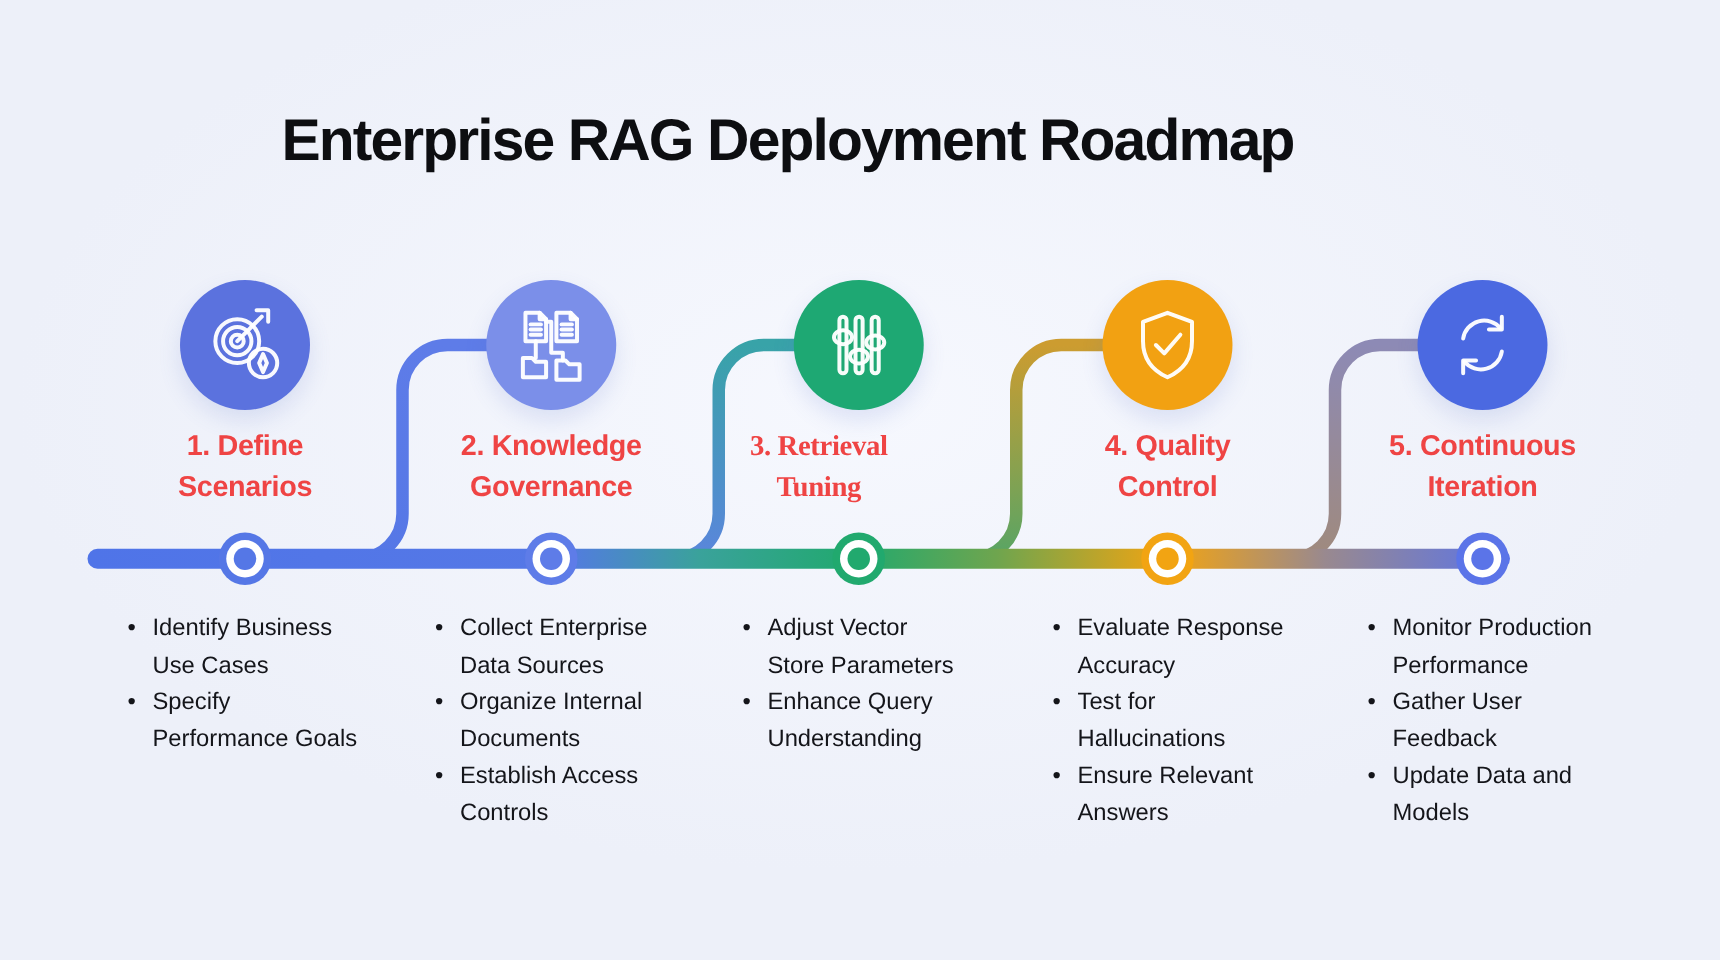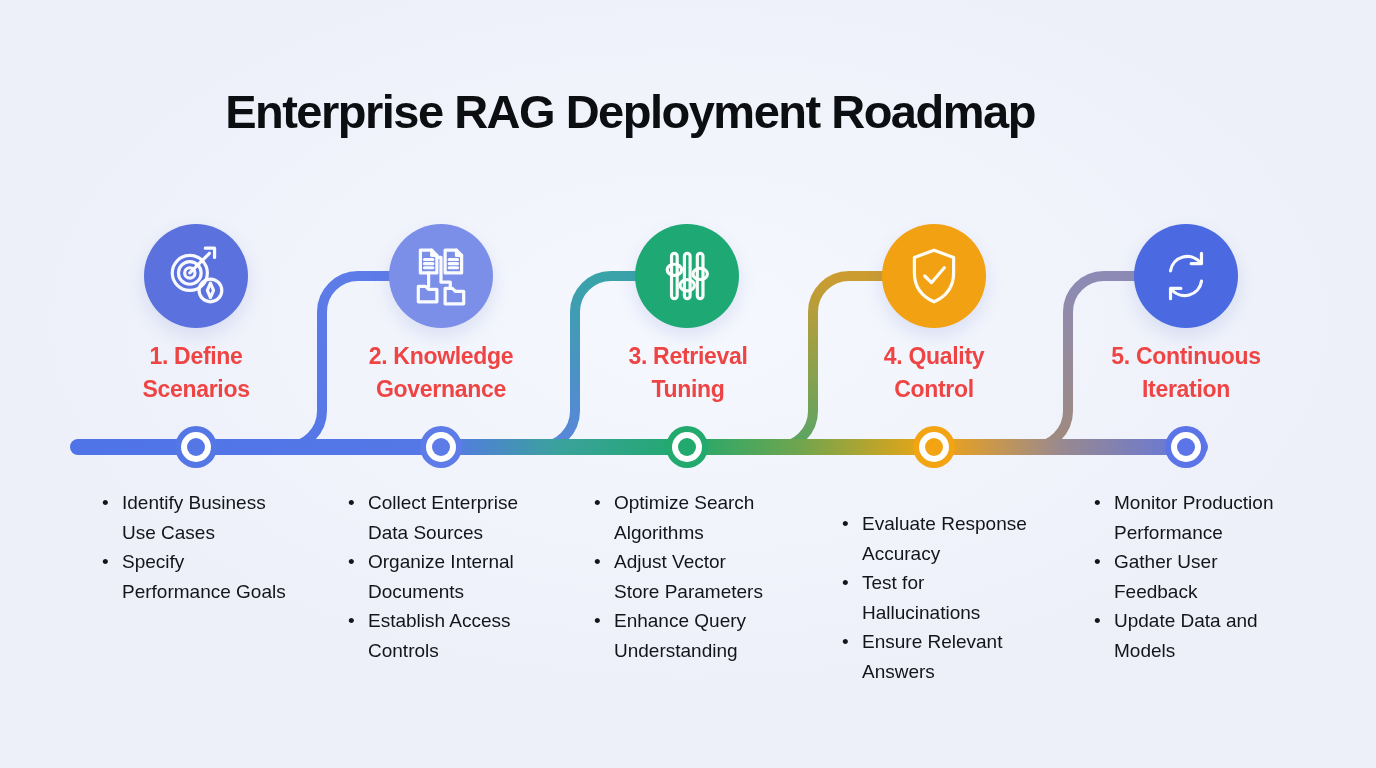--- a/index.html
+++ b/index.html
@@ -36,22 +36,22 @@
     position: absolute; top: 488px; width: 216px; z-index: 2;
     list-style: none; font-size: 19px; line-height: 29.5px; color: #14151a;
   }
   .bullet-list li { position: relative; padding-left: 22px; white-space: pre-line; }
   .bullet-list li::before {
     content: "\2022"; position: absolute; left: 2px; top: 0;
     font-size: 1em; color: #14151a;
   }
   
   .c1 { left: 144px; } .c2 { left: 389px; } .c3 { left: 635px; } .c4 { left: 882px; } .c5 { left: 1134px; }
-  .l1 { left: 86px; }  .l2 { left: 331px; text-align: center; } .l3 { left: 578px; } .l4 { left: 824px; } .l5 { left: 1076px; }
-  .b1 { left: 100px; } .b2 { left: 346px; } .b3 { left: 592px; } .b4 { left: 840px; margin-top: 21px; } .b5 { left: 1092px; }
+  .l1 { left: 86px; }  .l2 { left: 331px; text-align: center; } .l3 { left: 545px; font-family: Liberation Serif, serif; } .l4 { left: 824px; } .l5 { left: 1076px; }
+  .b1 { left: 100px; } .b2 { left: 346px; } .b3 { left: 592px; } .b4 { left: 840px; } .b5 { left: 1092px; }
 </style>
 </head>
 <body>
 
 <h1 class="title">Enterprise RAG Deployment Roadmap</h1>
 
 <svg class="roadmap-svg" width="1376" height="768" viewBox="0 0 1376 768">
   <defs>
     <linearGradient id="barGrad" gradientUnits="userSpaceOnUse" x1="70" y1="447" x2="1208" y2="447">
       <stop offset="0" stop-color="#4f74e8"></stop>
@@ -170,22 +170,20 @@
     <rect x="29.5" y="10" width="5.5" height="44" rx="2.75"></rect>
     <rect x="42" y="10" width="5.5" height="44" rx="2.75"></rect>
     <ellipse cx="19.8" cy="26" rx="7" ry="5.4" fill="#1ea873"></ellipse>
     <ellipse cx="32.2" cy="41" rx="7" ry="5.4" fill="#1ea873"></ellipse>
     <ellipse cx="44.8" cy="30" rx="7" ry="5.4" fill="#1ea873"></ellipse>
   </svg>
 </div>
 <div class="stage-label l3">3. Retrieval
 Tuning</div>
 <ul class="bullet-list b3">
-  <li>Optimize Search
-Algorithms</li>
   <li>Adjust Vector
 Store Parameters</li>
   <li>Enhance Query
 Understanding</li>
 </ul>
 
 <div class="stage-circle c4" style="background: rgb(242, 161, 18);">
   <svg class="stage-icon" viewBox="0 0 64 64">
     <path d="M 32 7 L 51 14 V 29 C 51 44 43 52 32 57 C 21 52 13 44 13 29 V 14 Z"></path>
     <path d="M 23 32 L 29.5 38.5 L 42 24"></path>

